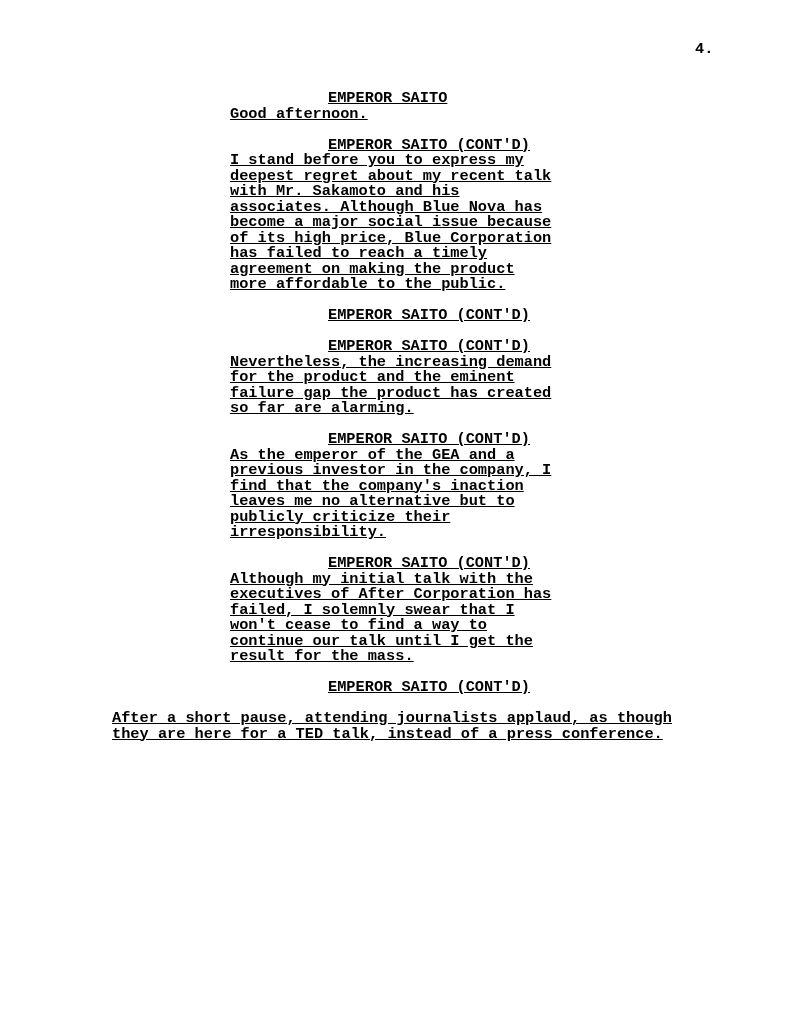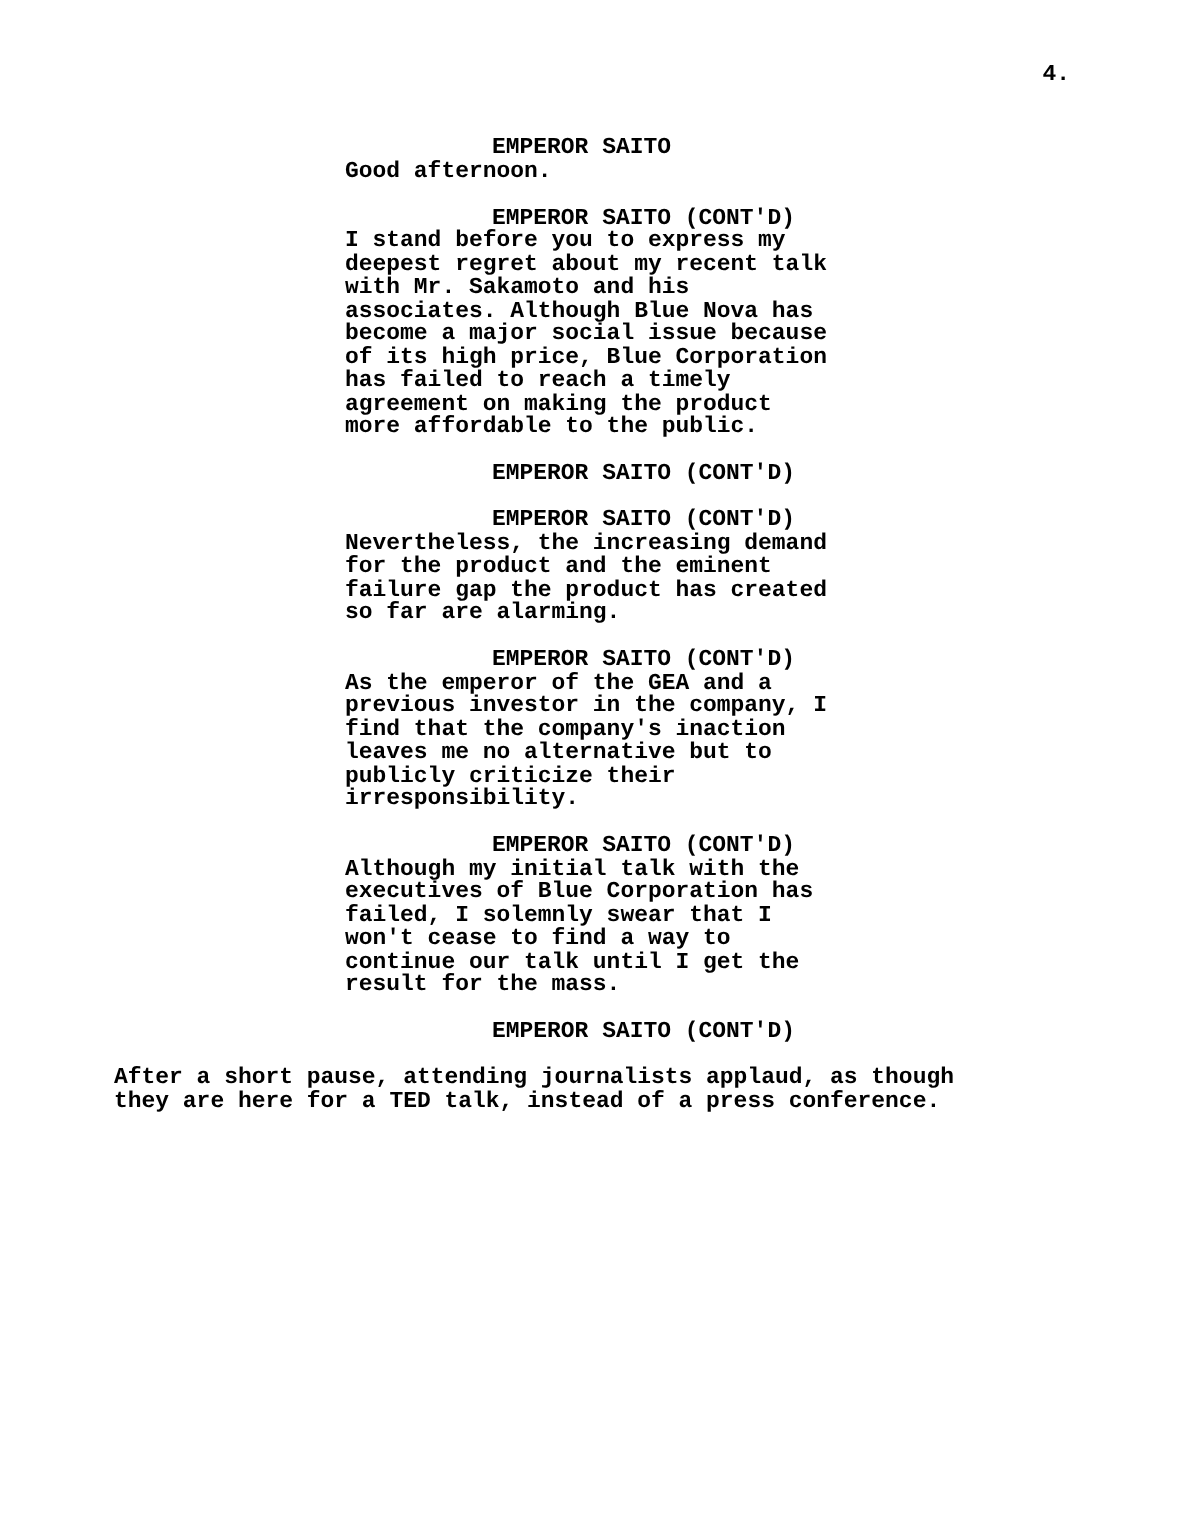--- a/index.html
+++ b/index.html
@@ -23,38 +23,39 @@
     position: absolute;
     top: 42px;
     left: 695px;
     white-space: pre;
   }
   .content {
     position: absolute;
     top: 91px;
     left: 0;
     width: 716px;
+    text-decoration: underline;
   }
   .block {
     margin: 0 0 15.5px 0;
   }
   .cue {
     margin-left: 328px;
     white-space: pre;
   }
   .paren {
     margin-left: 257px;
     white-space: pre;
   }
   .dialogue {
     margin-left: 230px;
     white-space: pre;
   }
   .action {
-    margin-left: 76px;
+    margin-left: 112px;
     white-space: pre;
   }
 </style>
 </head>
 <body>
 
 <div class="page">
   <div class="page-number">4.</div>
 
   <div class="content">
@@ -95,21 +96,21 @@
 previous investor in the company, I
 find that the company's inaction
 leaves me no alternative but to
 publicly criticize their
 irresponsibility.</div>
     </div>
 
     <div class="block">
       <div class="cue">EMPEROR SAITO (CONT'D)</div>
       <div class="dialogue">Although my initial talk with the
-executives of Blue Corporation has
+executives of After Corporation has
 failed, I solemnly swear that I
 won't cease to find a way to
 continue our talk until I get the
 result for the mass.</div>
     </div>
 
     <div class="block">
       <div class="cue">EMPEROR SAITO (CONT'D)</div>
     </div>
 

